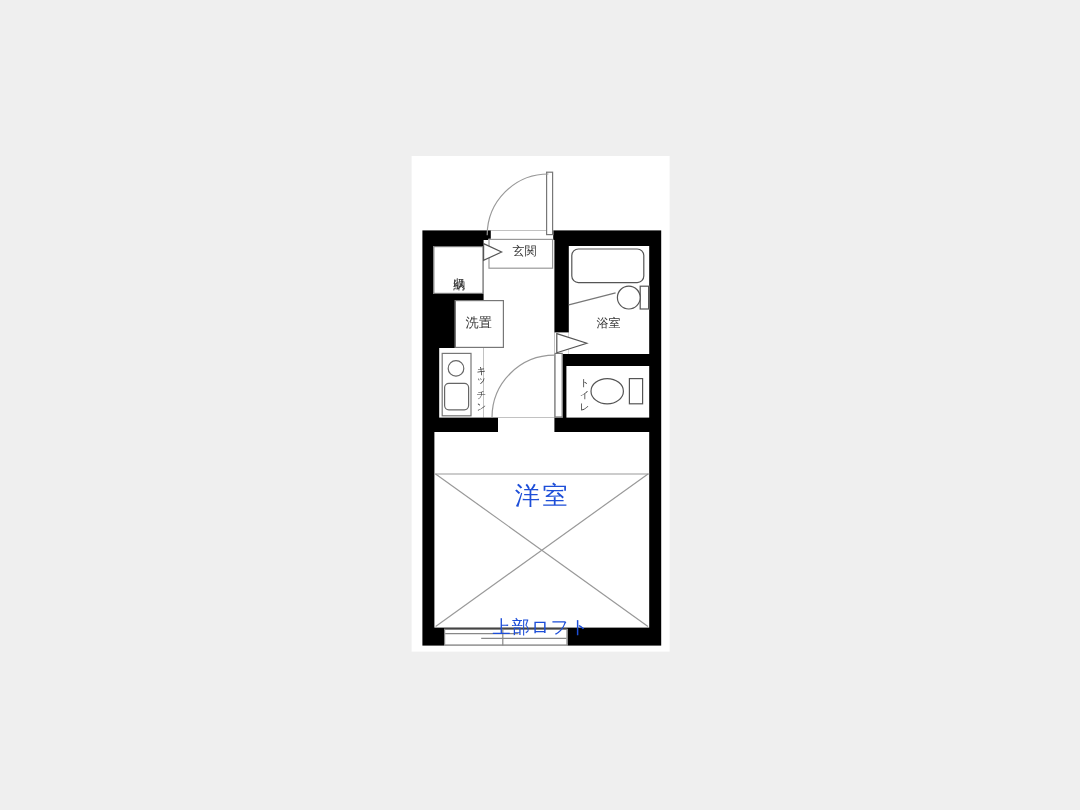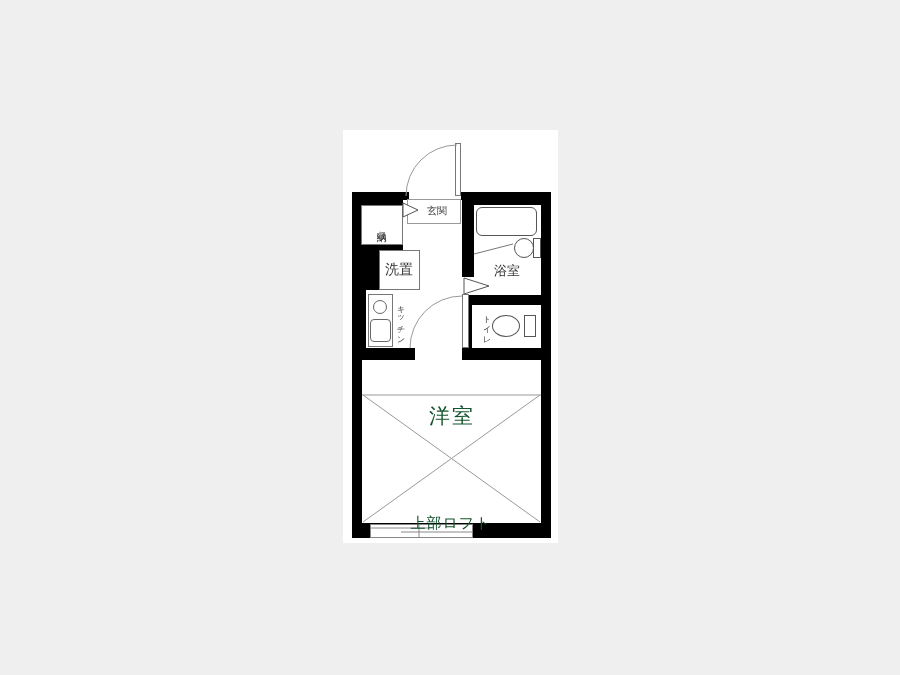--- a/index.html
+++ b/index.html
@@ -13,21 +13,21 @@
   .wall{background:#000000;}
   .cut{background:#ffffff;}
   .boxed{background:#ffffff;border:1px solid #777;box-sizing:border-box;}
   .boxed-light{background:#ffffff;border:1px solid #999;box-sizing:border-box;}
   .fixture{background:#ffffff;border:1.5px solid #555;box-sizing:border-box;}
   .label{
     position:absolute;transform:translate(-50%,-50%);
     white-space:nowrap;color:#333;line-height:1.05;text-align:right;
   }
   .label.vert{writing-mode:vertical-rl;text-orientation:upright;letter-spacing:1px;}
-  .room-label{color:#14532d;}
+  .room-label{color:#1d4ed8;font-family:Liberation Mono, monospace;}
   svg.overlay{position:absolute;left:0;top:0;pointer-events:none;}
 </style>
 </head>
 <body>
 
 <div class="stage">
 
   <div class="abs card" style="left:343px;top:130px;width:215px;height:413px;"></div>
 
   <div class="abs wall" style="left:352px;top:192px;width:199px;height:346px;"></div>
@@ -77,20 +77,20 @@
     <line x1="363" y1="395" x2="540" y2="522" stroke="#999" stroke-width="1"></line>
     <line x1="540" y1="395" x2="363" y2="522" stroke="#999" stroke-width="1"></line>
 
     <line x1="371" y1="528" x2="432" y2="528" stroke="#888" stroke-width="1"></line>
     <line x1="401" y1="532" x2="472" y2="532" stroke="#888" stroke-width="1"></line>
     <line x1="419" y1="524" x2="419" y2="538" stroke="#888" stroke-width="1"></line>
   </svg>
 
   <div class="label" style="left:437px;top:211px;font-size:10px;">玄関</div>
   <div class="label vert" style="left:381px;top:224px;font-size:10px;">収納</div>
-  <div class="label" style="left:399px;top:269px;font-size:14px;">洗置</div>
+  <div class="label" style="left:399px;top:269px;font-size:11px;">洗置</div>
   <div class="label vert" style="left:400px;top:320px;font-size:8px;">キッチン</div>
-  <div class="label" style="left:507px;top:271px;font-size:13px;">浴室</div>
+  <div class="label" style="left:507px;top:271px;font-size:10px;">浴室</div>
   <div class="label vert" style="left:486px;top:325px;font-size:8px;">トイレ</div>
   <div class="label room-label" style="left:452px;top:416px;font-size:21px;letter-spacing:2px;">洋室</div>
   <div class="label room-label" style="left:451px;top:524px;font-size:15px;letter-spacing:1px;">上部ロフト</div>
 
 </div>
 
 </body></html>

